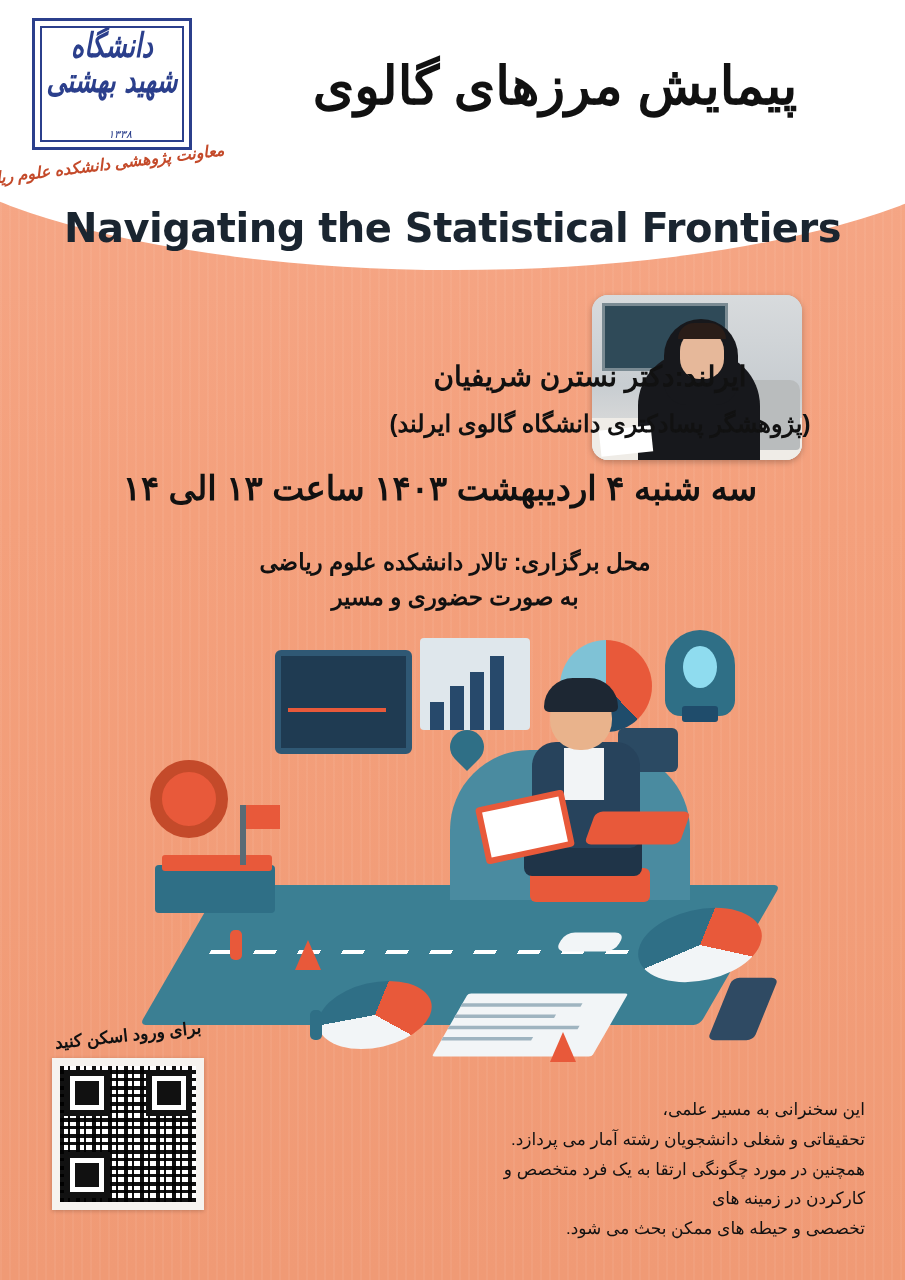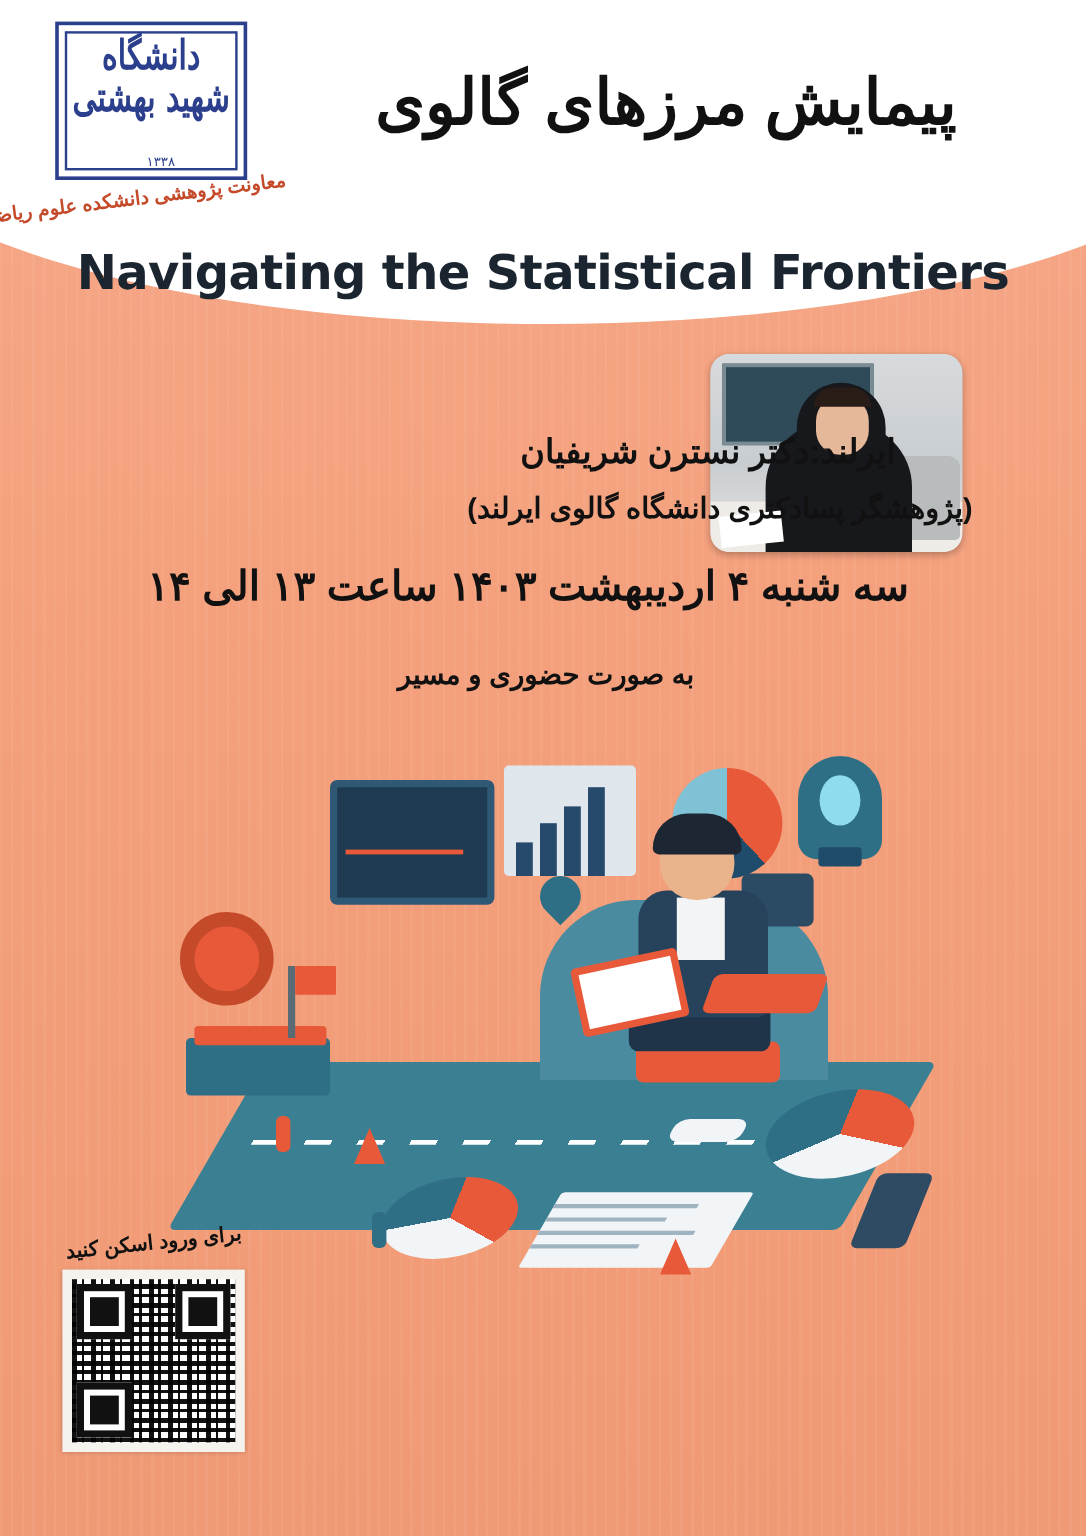--- a/index.html
+++ b/index.html
@@ -52,23 +52,24 @@
     left: 0;
     width: 905px;
     height: 190px;
     background: #ffffff;
   }
 
   
   .logo-wrap {
     position: absolute;
     top: 14px;
-    left: 18px;
+    left: 4px;
     width: 215px;
     height: 185px;
+    font-style: italic;
   }
   .logo-box {
     position: absolute;
     top: 4px;
     left: 28px;
     width: 160px;
     height: 132px;
     border: 3px solid #2b3f8c;
     box-sizing: border-box;
   }
@@ -517,20 +518,21 @@
     <div class="scarf"></div>
     <div class="face"></div>
     <div class="hair"></div>
     <div class="paper"></div>
   </div>
 
   <div class="speaker-name">ایرلند:دکتر نسترن شریفیان</div>
   <div class="speaker-affil">(پژوهشگر پسادکتری دانشگاه گالوی ایرلند)</div>
   <div class="datetime">سه شنبه ۴ اردیبهشت ۱۴۰۳ ساعت ۱۳ الی ۱۴</div>
   <div class="venue">
+    <div>محل برگزاری: تالار دانشکده علوم ریاضی</div>
     <div>به صورت حضوری و مسیر</div>
   </div>
 
   <div class="illustration">
     <div class="il road"></div>
     <div class="il road2"></div>
     <div class="il road-dash"></div>
 
     <div class="il monitor"></div>
     <div class="il monitor-line"></div>
@@ -586,13 +588,19 @@
 
   <div class="scan-label">برای ورود اسکن کنید</div>
   <div class="qr-card">
     <div class="qr">
       <div class="qr-eye tl"></div>
       <div class="qr-eye tr"></div>
       <div class="qr-eye bl"></div>
     </div>
   </div>
 
+  <div class="abstract">
+    <div>این سخنرانی به مسیر علمی،</div>
+    <div>تحقیقاتی و شغلی دانشجویان رشته آمار می پردازد.</div>
+    <div>همچنین در مورد چگونگی ارتقا به یک فرد متخصص و کارکردن در زمینه های</div>
+    <div>تخصصی و حیطه های ممکن بحث می شود.</div>
+  </div>
 </div>
 
 </body></html>

